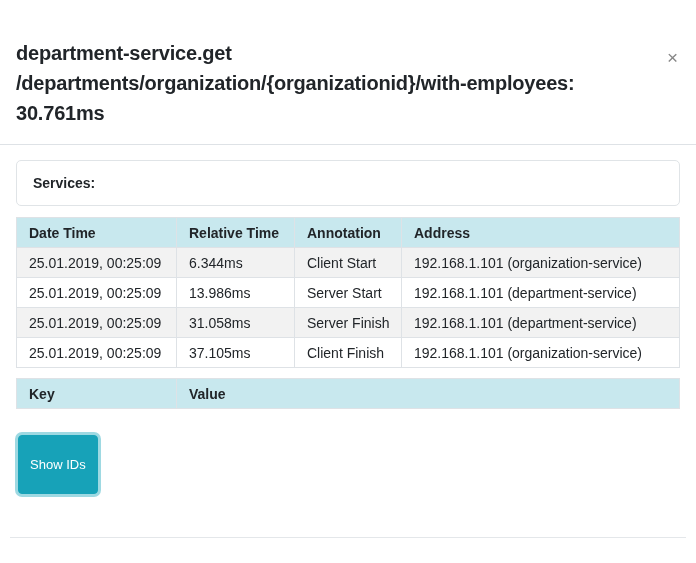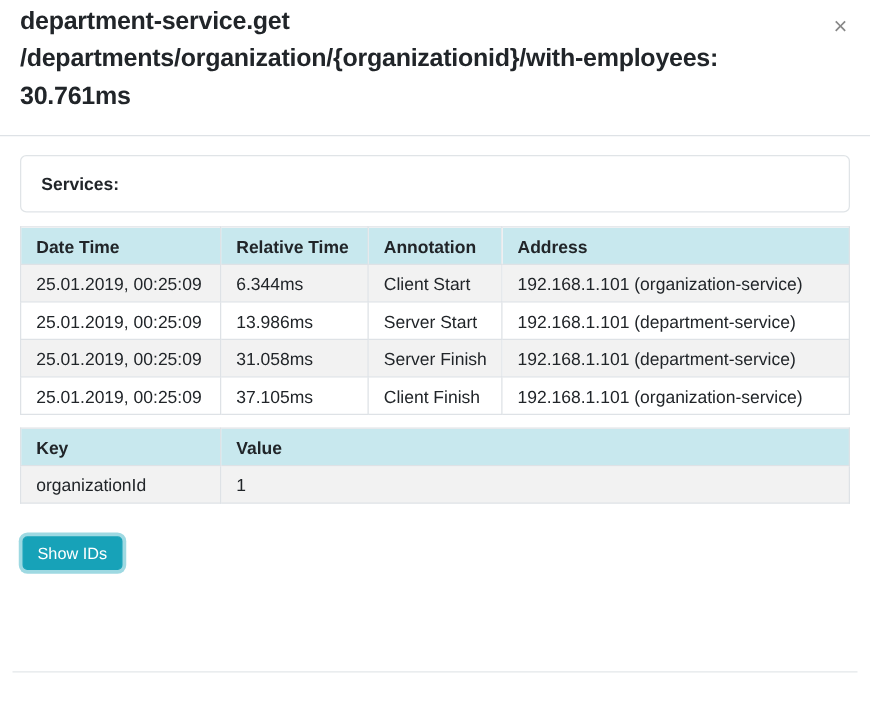--- a/index.html
+++ b/index.html
@@ -14,21 +14,21 @@
   *{ box-sizing:border-box; }
   html,body{ margin:0; padding:0; }
   body{
     width:696px; height:563px; overflow:hidden;
     background:#ffffff; color:var(--text);
     font-family:"Liberation Sans", sans-serif;
   }
   .modal{ width:696px; height:563px; display:flex; flex-direction:column; }
 
   
-  .modal-header{ position:relative; padding:2px 16px 16px; border-bottom:1px solid var(--border); }
+  .modal-header{ position:relative; padding:2px 16px 16px; border-bottom:1px solid var(--border);margin-top:36px; }
   .modal-title{
     margin:0; font-size:20px; font-weight:700; line-height:30px;
     padding-right:34px; word-break:break-word; letter-spacing:-0.2px;
   }
   .close-btn{
     position:absolute; top:10px; right:14px;
     background:transparent; border:0; padding:2px 4px;
     font-size:19px; line-height:1; color:var(--close); cursor:pointer;
     font-family:inherit;
   }
@@ -57,21 +57,21 @@
   tbody tr:nth-child(odd){ background:var(--stripe-bg); }
 
   .col-datetime{ width:160px; } .col-reltime{ width:118px; }
   .col-annotation{ width:107px; } .col-address{ width:auto; }
   .col-key{ width:160px; } .col-value{ width:auto; }
 
   .btn-info{
     margin:16px 0 15px 2px;
     background:var(--accent); border:1px solid var(--accent);
     color:#ffffff; font-size:13px; font-family:inherit;
-    padding:5px 11px; border-radius:4px; cursor:pointer;
+    padding:21px 11px; border-radius:4px; cursor:pointer;
     box-shadow:0 0 0 3px var(--accent-glow);
   }
 
   
   .modal-footer{
     height:26px; margin:0 10px;
     border-top:1px solid #e4e7ea;
   }
 </style>
 </head>
@@ -138,24 +138,20 @@
         <col class="col-key">
           <col class="col-value">
       </colgroup>
       <thead>
         <tr>
           <th>Key</th>
           <th>Value</th>
         </tr>
       </thead>
       <tbody>
-        <tr>
-          <td>organizationId</td>
-          <td>1</td>
-        </tr>
       </tbody>
     </table>
 
     <button class="btn-info">Show IDs</button>
   </div>
 
   <div class="modal-footer"></div>
 
 </div>
 

